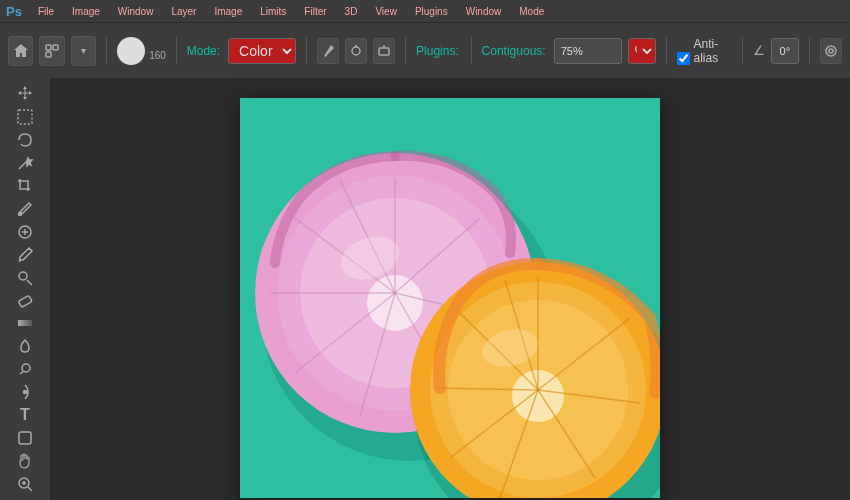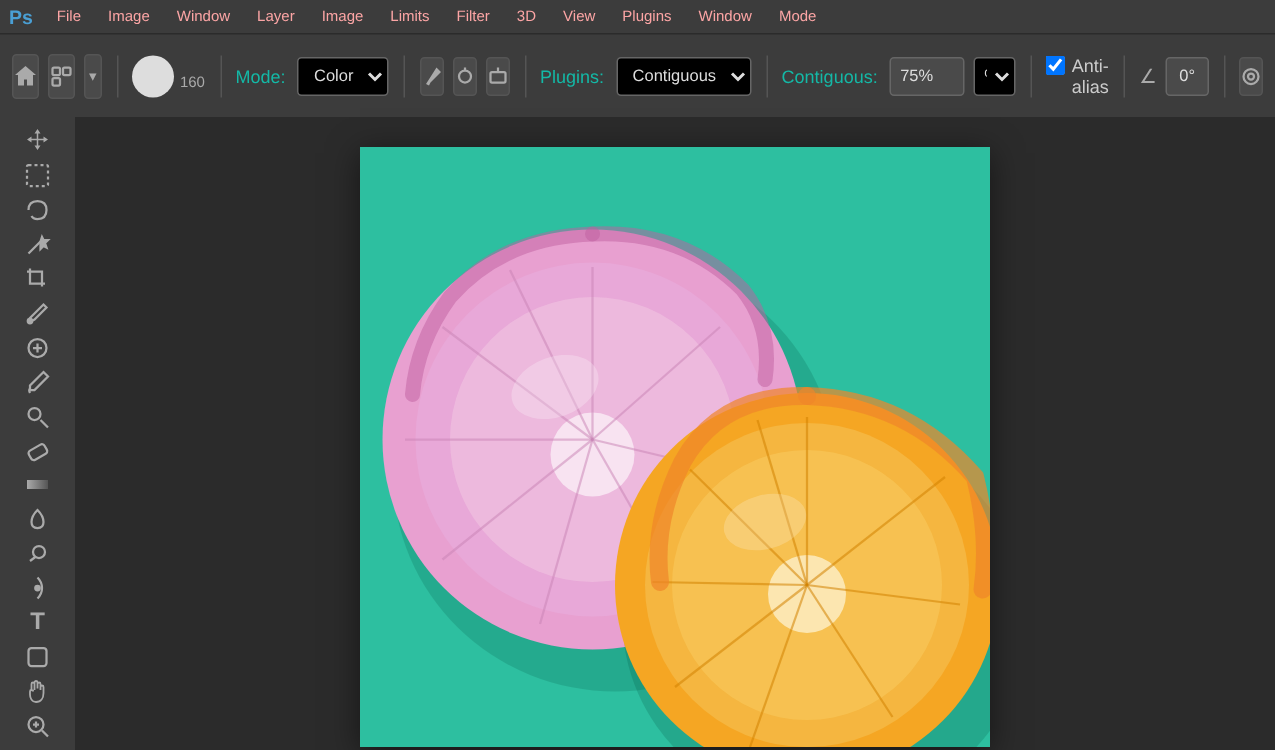--- a/index.html
+++ b/index.html
@@ -80,42 +80,42 @@
       align-self: flex-end;
       margin-bottom: 4px;
     }
 
     .toolbar-label {
       font-size: 12px;
       color: #14b8a6;
       margin-right: 2px;
     }
     .toolbar-select {
-      background: #000000;
+      background: #b91c1c;
       border: 1px solid #666;
       color: #ddd;
-      font-size: 11px;
+      font-size: 14px;
       padding: 3px 6px;
       border-radius: 3px;
       cursor: pointer;
       height: 26px;
     }
     .toolbar-input {
       background: #4a4a4a;
       border: 1px solid #666;
       color: #ddd;
       font-size: 11px;
       padding: 3px 6px;
       border-radius: 3px;
-      width: 50px;
+      width: 68px;
       height: 26px;
     }
     .toolbar-checkbox-label {
       display: flex;
-      align-items: flex-start;
+      align-items: flex-end;
       gap: 4px;
       font-size: 12px;
       color: #ccc;
       cursor: pointer;
     }
     .toolbar-sep {
       width: 1px;
       height: 28px;
       background: #555;
       margin: 0 4px;
@@ -272,23 +272,20 @@
   <div class="toolbar-icon-btn">
     <svg width="14" height="14" viewBox="0 0 14 14" fill="none" stroke="#aaa" stroke-width="1.5">
       <rect x="2" y="4" width="10" height="7" rx="1"></rect>
       <line x1="7" y1="1" x2="7" y2="4"></line>
     </svg>
   </div>
 
   <div class="toolbar-sep"></div>
 
   <span class="toolbar-label">Plugins:</span>
-  <select class="toolbar-select chevron">
-    <option>Contiguous</option>
-  </select>
 
   <div class="toolbar-sep"></div>
 
   <span class="toolbar-label">Contiguous:</span>
   <input class="toolbar-input" type="text" value="75%" style="">
   <select class="toolbar-select" style="width:28px;padding:3px 2px;">
     <option>%</option>
   </select>
 
   <div class="toolbar-sep"></div>

